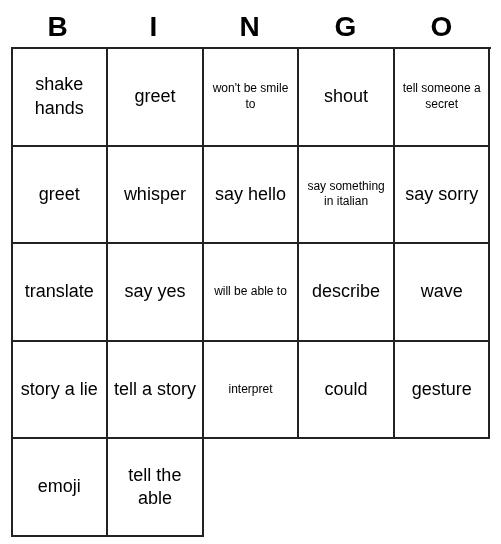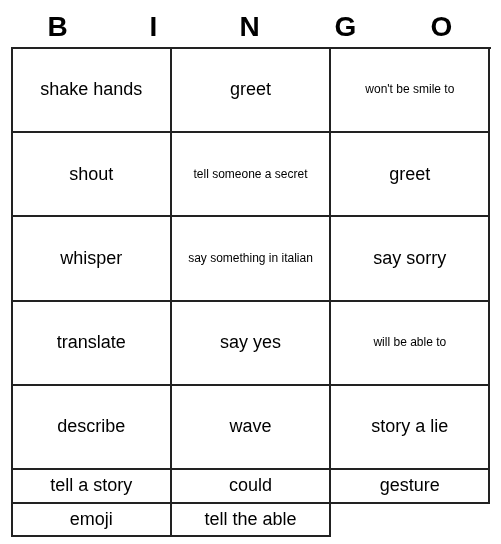--- a/index.html
+++ b/index.html
@@ -26,21 +26,21 @@
       font-size: 28px;
       font-weight: bold;
       letter-spacing: 2px;
     }
     .bingo-header span {
       width: 96px;
       text-align: center;
     }
     .bingo-grid {
       display: grid;
-      grid-template-columns: repeat(3, 1fr);
+      grid-template-columns: repeat(5, 1fr);
       grid-template-rows: repeat(5, 1fr);
       border-left: 2px solid #222;
       border-top: 2px solid #222;
       flex: 1;
     }
     .bingo-cell {
       border-right: 2px solid #222;
       border-bottom: 2px solid #222;
       display: flex;
       justify-content: center;
@@ -73,27 +73,29 @@
       <span>O</span>
     </div>
   <div class="bingo-grid">
   <div class="bingo-cell large">shake hands</div>
       <div class="bingo-cell large">greet</div>
       <div class="bingo-cell small">won't be smile to</div>
       <div class="bingo-cell large">shout</div>
       <div class="bingo-cell small">tell someone a secret</div>
       <div class="bingo-cell large">greet</div>
       <div class="bingo-cell medium">whisper</div>
+      <div class="bingo-cell large">say hello</div>
       <div class="bingo-cell small">say something in italian</div>
       <div class="bingo-cell large">say sorry</div>
       <div class="bingo-cell medium">translate</div>
       <div class="bingo-cell large">say yes</div>
       <div class="bingo-cell small">will be able to</div>
       <div class="bingo-cell medium">describe</div>
       <div class="bingo-cell large">wave</div>
       <div class="bingo-cell large">story a lie</div>
       <div class="bingo-cell large">tell a story</div>
+      <div class="bingo-cell small">interpret</div>
       <div class="bingo-cell large">could</div>
       <div class="bingo-cell medium">gesture</div>
       <div class="bingo-cell large">emoji</div>
       <div class="bingo-cell medium">tell the able</div>
     </div>
 </div>
 
 </body></html>

